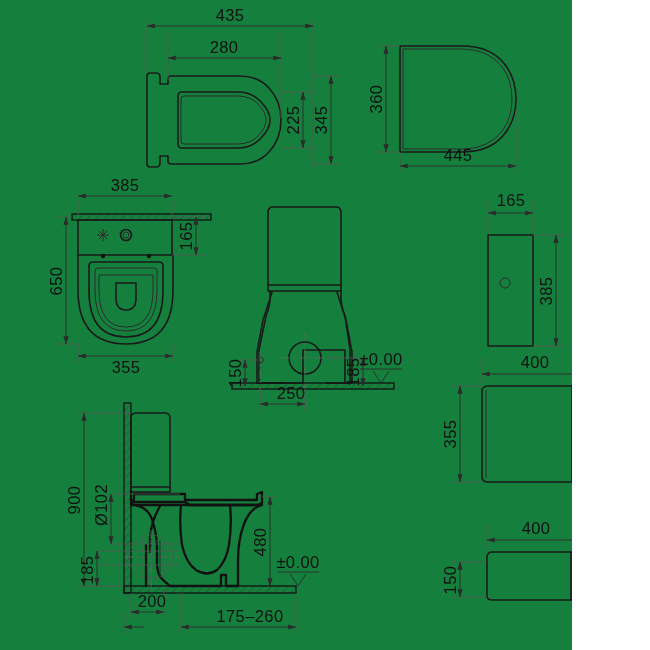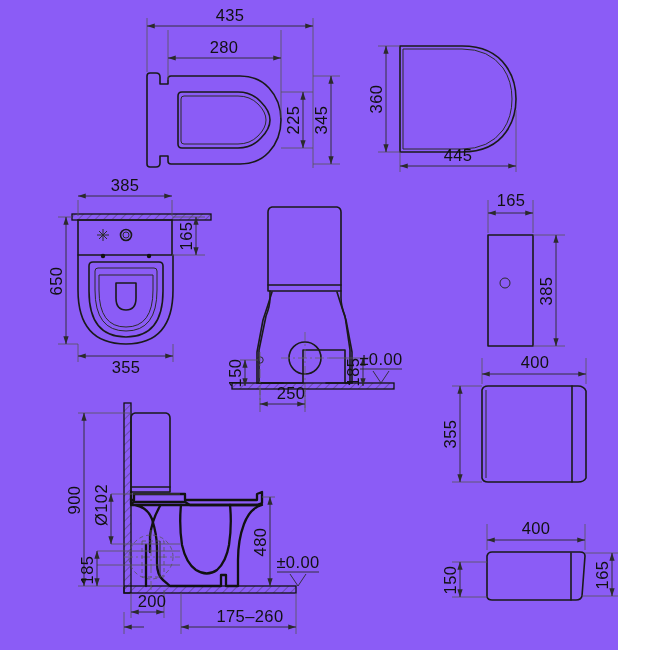--- a/index.html
+++ b/index.html
@@ -1,17 +1,17 @@
 <!DOCTYPE html>
 <html><head>
 <meta charset="utf-8">
 <style>
   html,body{margin:0;padding:0;background:#ffffff;}
   body{width:650px;height:650px;font-family:"Liberation Sans",sans-serif;}
-  #sheet{position:relative;width:618px;height:650px;background:#8b5cf6;overflow:hidden;}
+  #sheet{position:relative;width:572px;height:650px;background:#15803d;overflow:hidden;}
   svg{display:block;}
   .ln{stroke:#1a1a1a;fill:none;stroke-width:1.6;stroke-linejoin:round;stroke-linecap:round;}
   .ln-thin{stroke:#2b2b2b;fill:none;stroke-width:1;}
   .ln-thick{stroke:#111;fill:none;stroke-width:2.3;stroke-linejoin:round;stroke-linecap:round;}
   .dim{stroke:#2b2b2b;fill:none;stroke-width:0.9;}
   .ext{stroke:#555;fill:none;stroke-width:0.8;}
   .ctr{stroke:#666;fill:none;stroke-width:0.8;stroke-dasharray:9 3 2 3;}
   .hid{stroke:#555;fill:none;stroke-width:0.8;stroke-dasharray:4 3;}
   .arw{fill:#2b2b2b;stroke:none;}
   .txt{font-family:"Liberation Sans",sans-serif;font-size:16.5px;fill:#111;letter-spacing:0.4px;}

